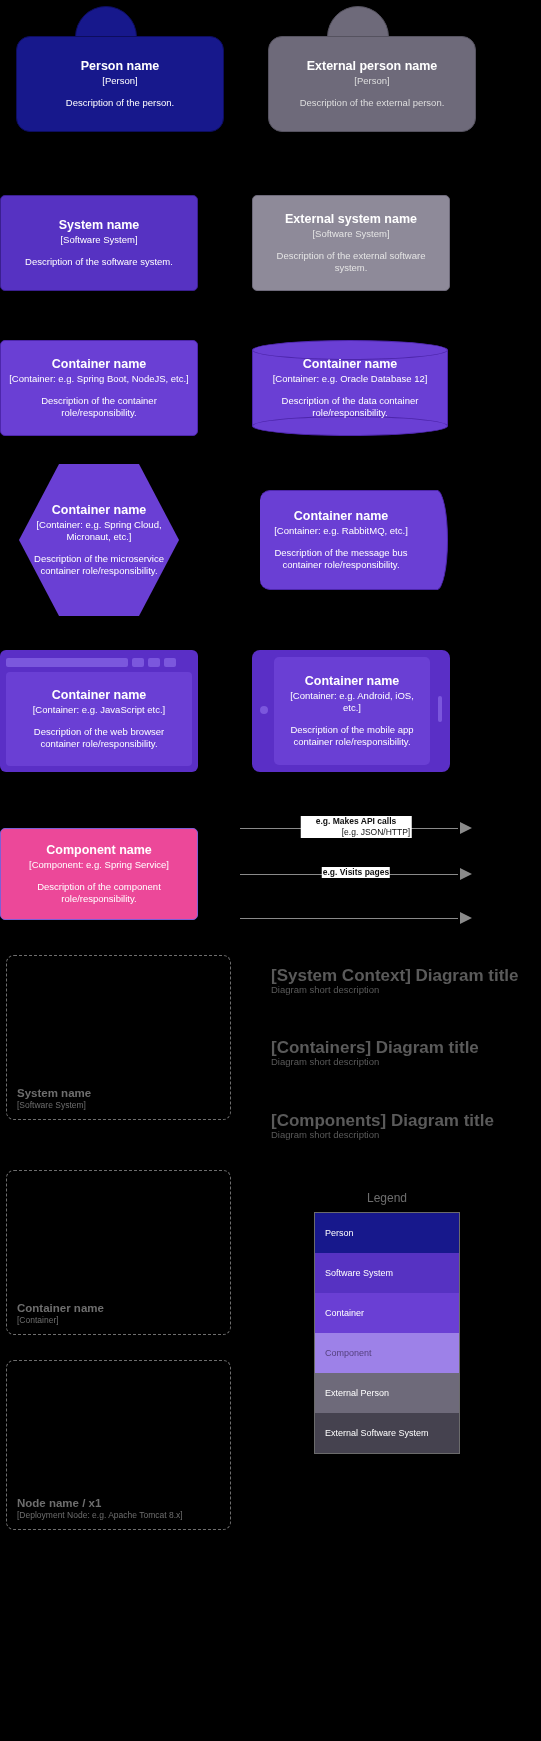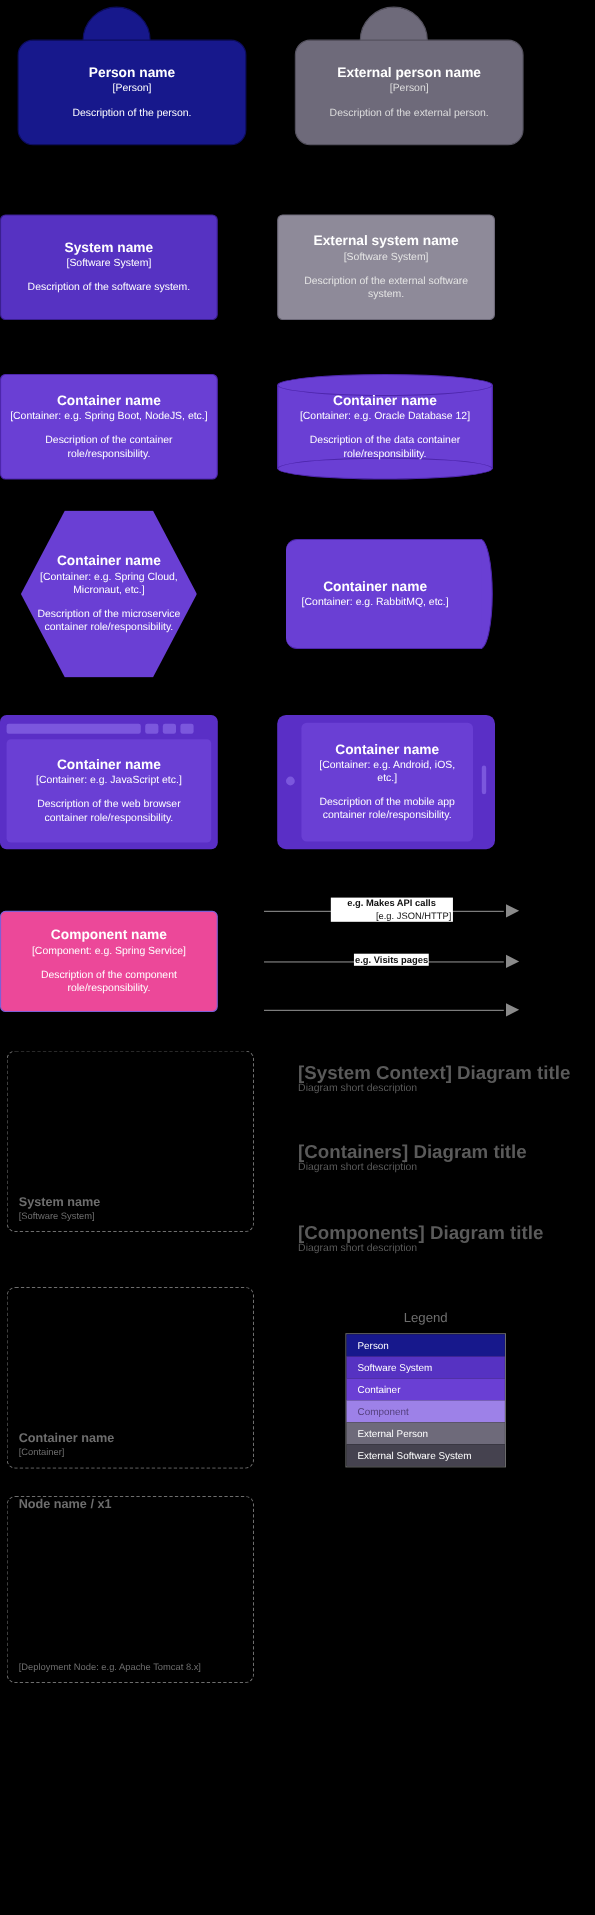--- a/index.html
+++ b/index.html
@@ -139,21 +139,21 @@
   .b-title { font-size:11.5px; font-weight:bold; color:#6e6e6e; line-height:14px; }
   .b-type  { font-size:8.5px; color:#6e6e6e; line-height:11px; }
 
   
   .dtitle { font-size:17px; font-weight:bold; color:#5a5a5a; line-height:16px; white-space:nowrap; }
   .ddesc  { font-size:9.5px; color:#5a5a5a; line-height:12px; white-space:nowrap; }
 
   
   .legend { width:146px; }
   .legend-title { font-size:12px; color:#6e6e6e; font-weight:normal; line-height:16px; margin-bottom:6px; text-align:center; }
-  .legend-row { height:20px; display:flex; align-items:center; padding-left:10px; font-size:9px; }
+  .legend-row { height:40px; display:flex; align-items:center; padding-left:10px; font-size:9px; }
   .legend-wrap { border:1px solid #6b6b6b; }
 </style>
 </head>
 <body>
 
 <div class="abs person person-internal" style="left:16px; top:6px;">
   <div class="head"></div>
   <div class="body">
     <div class="shape-text">
       <div class="s-title">Person name</div>
@@ -217,20 +217,21 @@
     <div class="s-desc">Description of the microservice container role/responsibility.</div>
   </div>
 </div>
 
 <div class="abs bus" style="left:252px; top:490px;">
   <div class="buscapR"></div>
   <div class="busbody"></div>
   <div class="shape-text">
     <div class="s-title">Container name</div>
     <div class="s-tech">[Container: e.g. RabbitMQ, etc.]</div>
+    <div class="s-desc">Description of the message bus container role/responsibility.</div>
   </div>
 </div>
 
 <div class="abs browser" style="left:0px; top:650px;">
   <div class="bar">
     <div class="urlbar"></div>
     <div class="dot"></div>
     <div class="dot"></div>
     <div class="dot"></div>
   </div>
@@ -327,16 +328,16 @@
       </div>
       <div class="legend-row" style="background: rgb(110, 106, 122); color: rgb(255, 255, 255);">
         <span>External Person</span>
       </div>
       <div class="legend-row" style="background: rgb(69, 66, 79); color: rgb(255, 255, 255);">
         <span>External Software System</span>
       </div>
     </div>
 </div>
 
-<div class="abs boundary" style="left:6px; top:1360px; width:225px; height:170px;justify-content:space-between;">
+<div class="abs boundary" style="left:6px; top:1360px; width:225px; height:170px;">
   <div class="b-title">Node name / x1</div>
   <div class="b-type">[Deployment Node: e.g. Apache Tomcat 8.x]</div>
 </div>
 
 </body></html>

